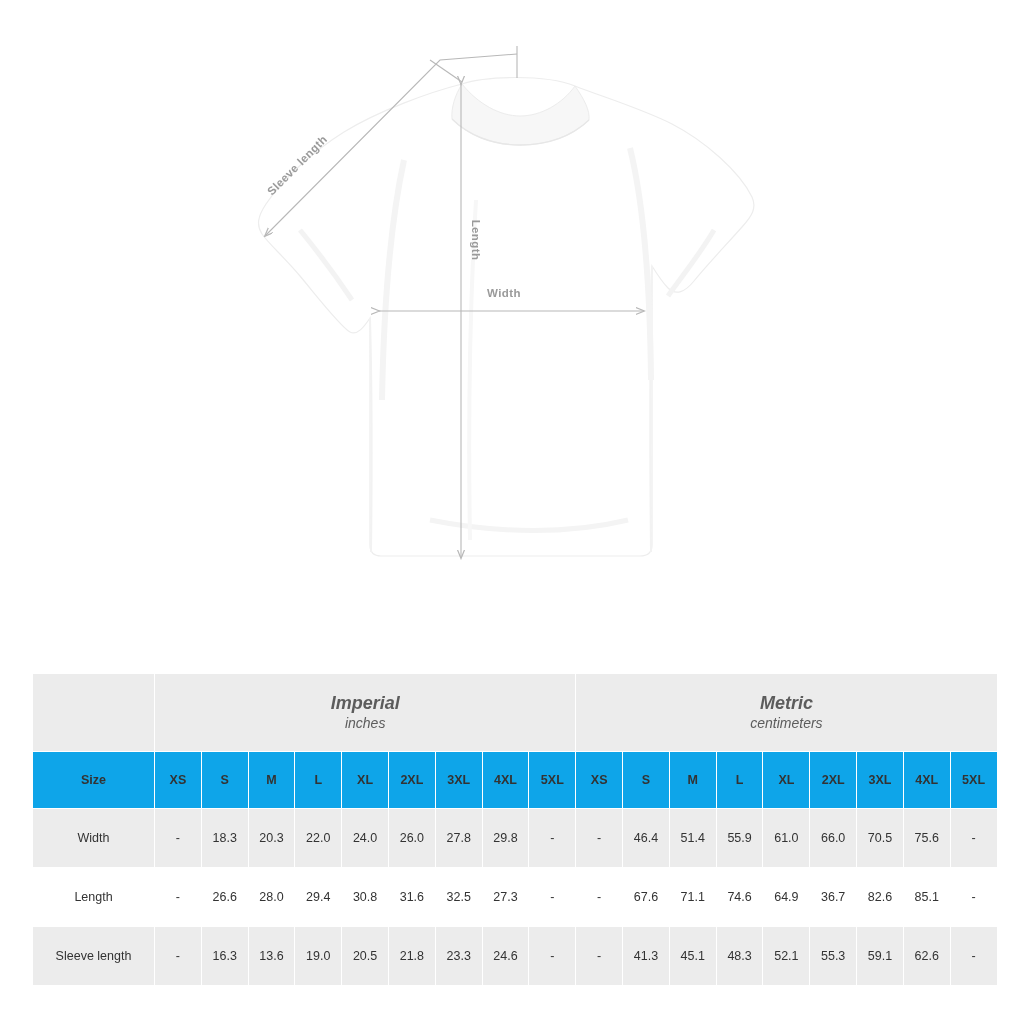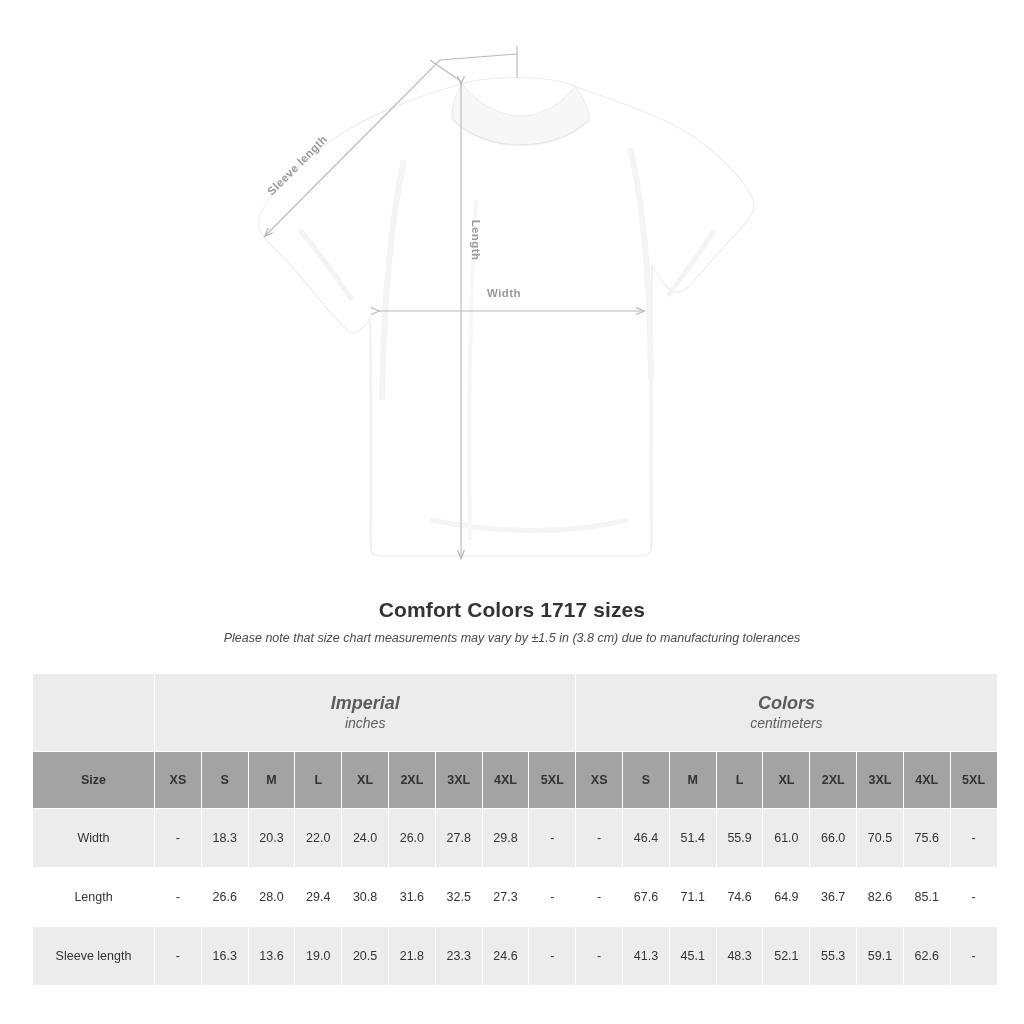--- a/index.html
+++ b/index.html
@@ -92,21 +92,21 @@
   .unit-sub {
     font-size: 14px;
     font-style: italic;
     color: #5c5c5c;
     margin-top: 3px;
   }
   td.unit-blank { background: #ececec; }
 
   
   tr.head-row td {
-    background: #a3a3a3;
+    background: #0ea5e9;
     height: 57px;
     font-size: 12.5px;
     font-weight: bold;
     color: #333333;
   }
   tr.head-row td.rowlabel {
     font-size: 12.5px;
     font-weight: bold;
     color: #333333;
   }
@@ -190,41 +190,37 @@
         <text class="dim-label" transform="translate(472,240) rotate(90)" text-anchor="middle">Length</text>
       </g>
 
       <g>
         <line x1="379" y1="311" x2="644" y2="311" stroke="#b8b8b8" stroke-width="1.1" marker-start="url(#ar)" marker-end="url(#ar2)"></line>
         <text class="dim-label" x="504" y="297" text-anchor="middle">Width</text>
       </g>
     </svg>
   </div>
 
-  <div id="title-block">
-    <div id="chart-title">Comfort Colors 1717 sizes</div>
-    <div id="chart-note">Please note that size chart measurements may vary by ±1.5 in (3.8 cm) due to manufacturing tolerances</div>
-  </div>
 
   <div id="size-table-wrap">
     <table class="size-table">
       <colgroup>
         <col style="width:122px">
         <col span="9" style="width:46.8px">
         <col span="9" style="width:46.8px">
       </colgroup>
       <tbody>
         <tr class="unit-row">
           <td class="unit-blank"></td>
           <td colspan="9">
             <div class="unit-name">Imperial</div>
             <div class="unit-sub">inches</div>
           </td>
           <td colspan="9">
-            <div class="unit-name">Colors</div>
+            <div class="unit-name">Metric</div>
             <div class="unit-sub">centimeters</div>
           </td>
         </tr>
 
         <tr class="head-row">
           <td class="rowlabel">Size</td>
           <td>XS</td>
           <td>S</td>
           <td>M</td>
           <td>L</td>

